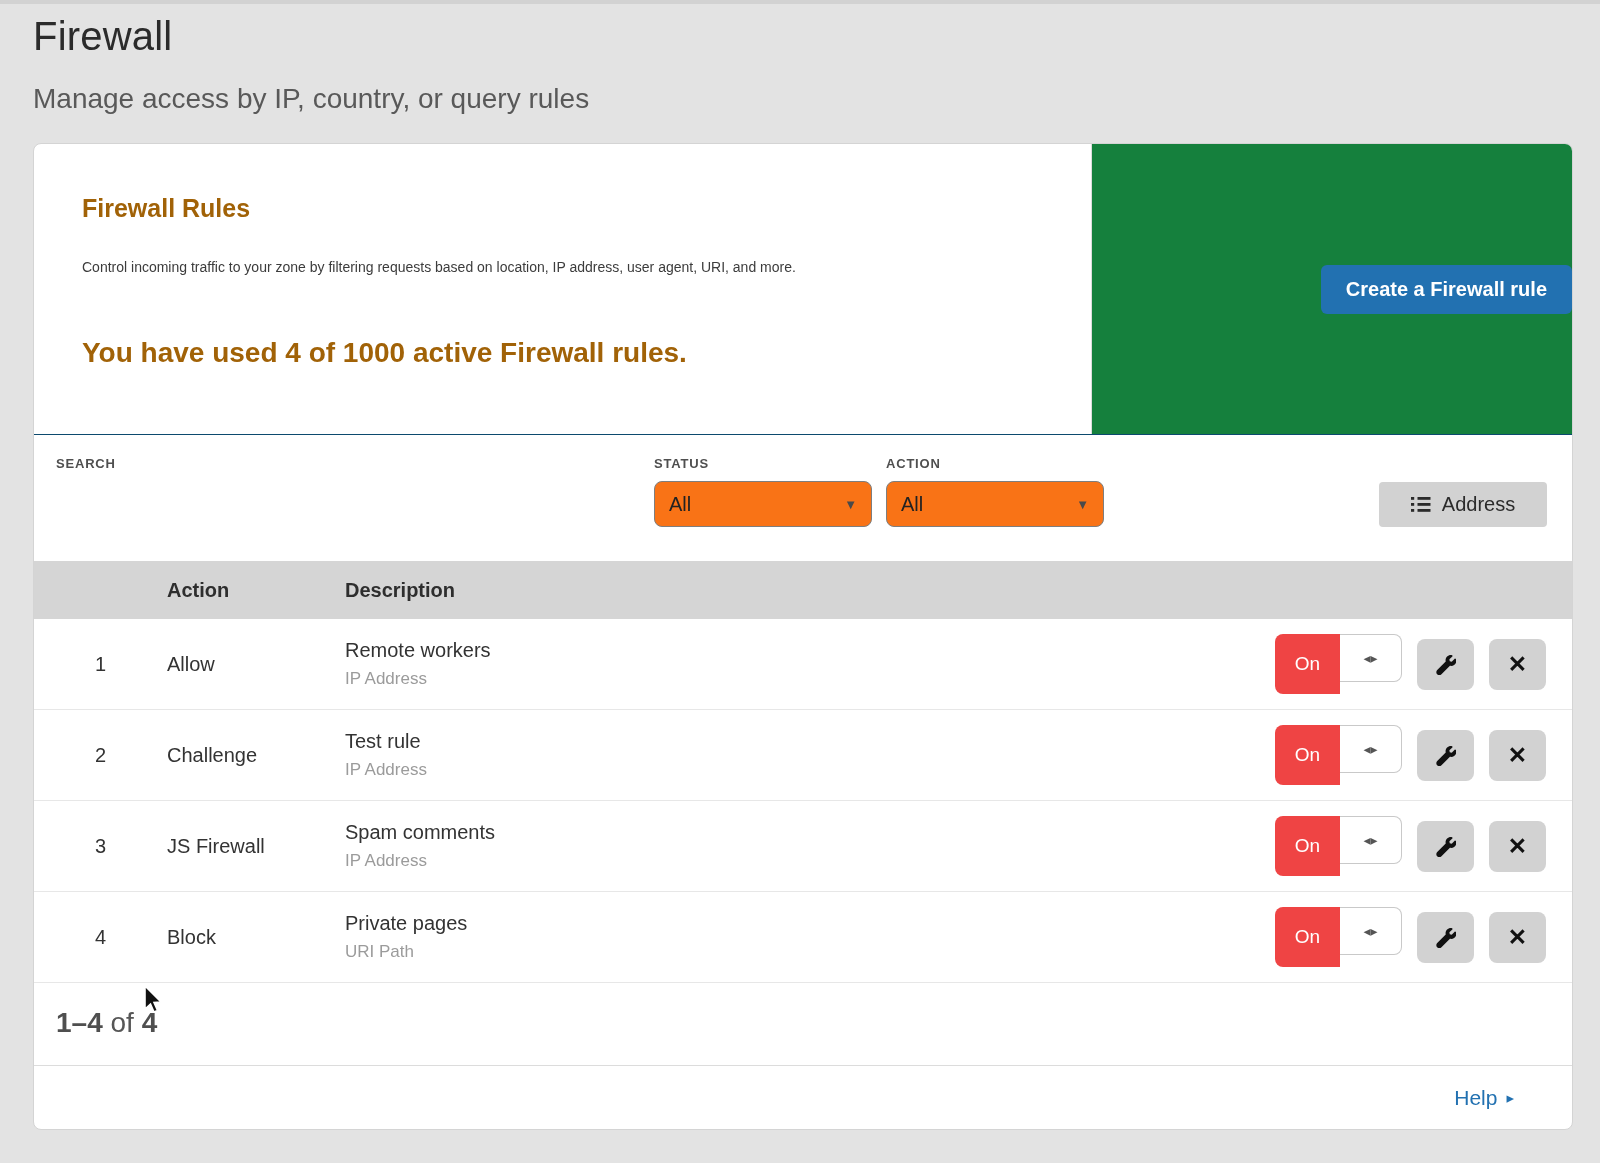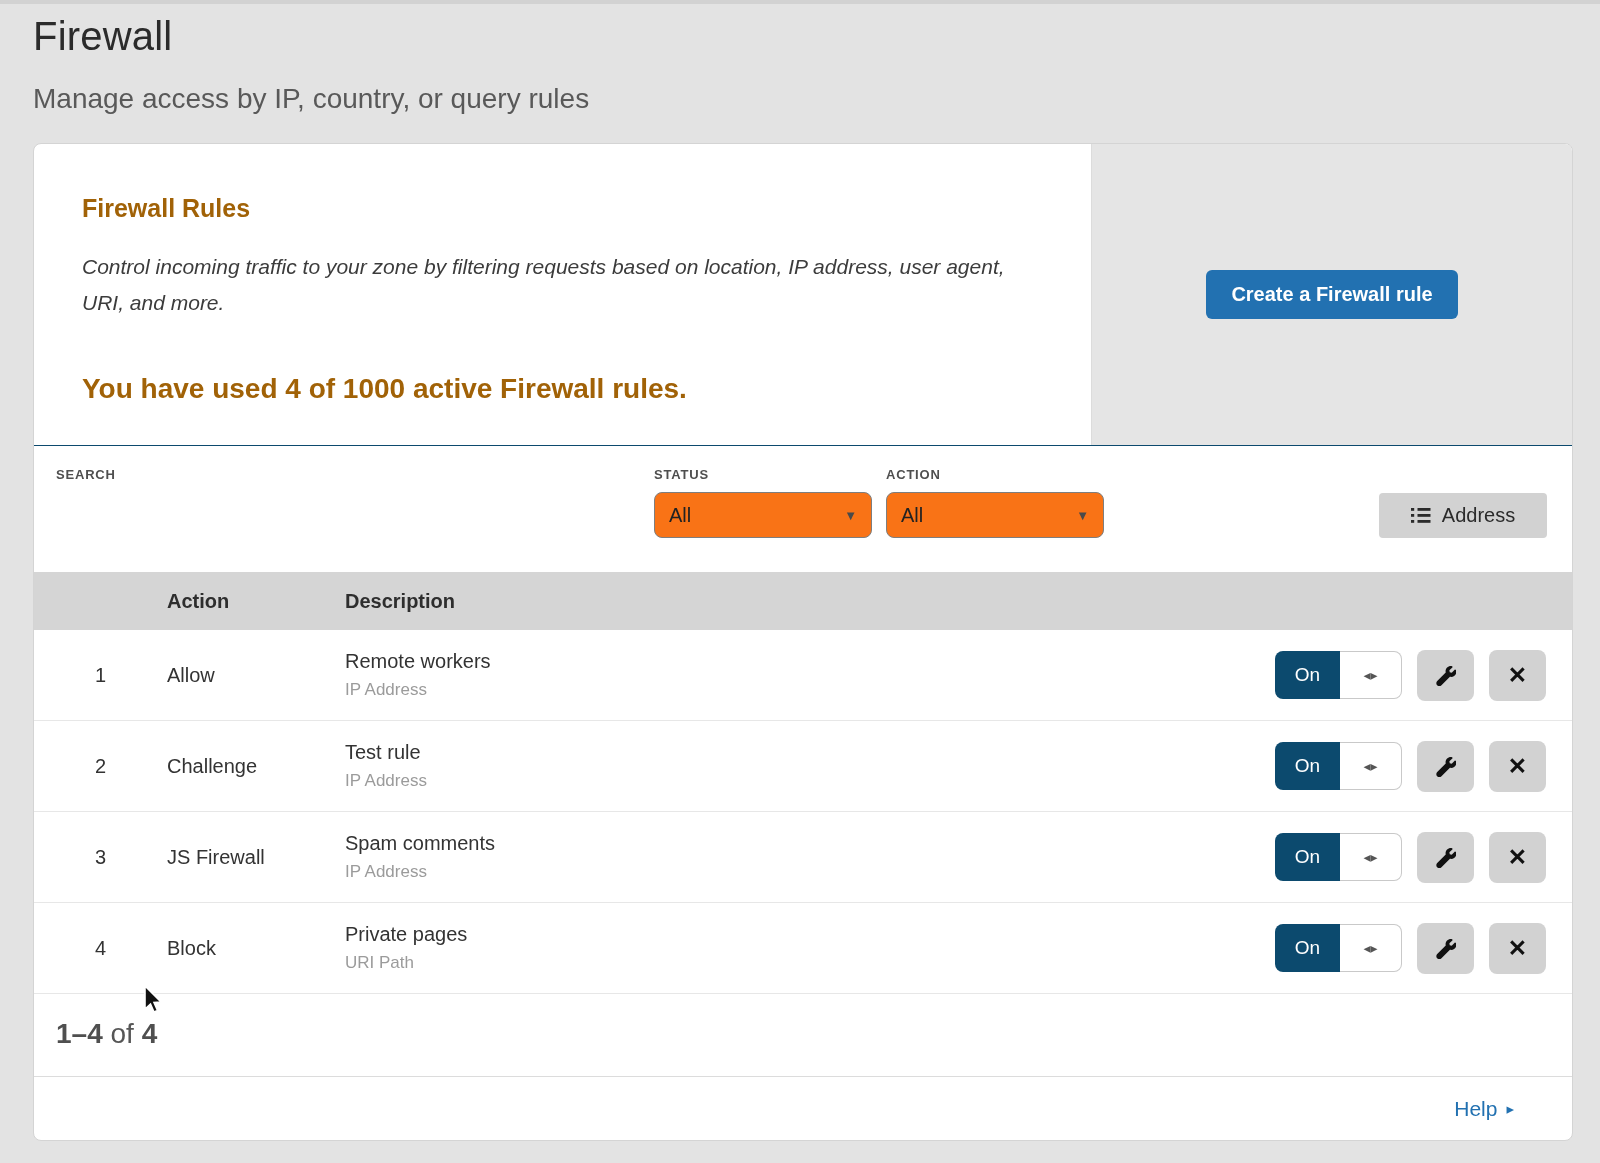--- a/index.html
+++ b/index.html
@@ -22,28 +22,28 @@
     width: 1540px;
     background: #ffffff;
     border: 1px solid #d4d4d4;
     border-radius: 8px;
   }
 
   
   .card-top { display: flex; min-height: 290px; }
   .rules-info { flex: 1; padding: 50px 48px 40px 48px; }
   .rules-title { font-size: 25px; font-weight: 700; color: #a16207; margin-bottom: 26px; }
-  .rules-desc { font-size: 21px; color: #3c3c3c; line-height: 36px; max-width: 960px; font-style: italic; }
+  .rules-desc { font-size: 14px; color: #3c3c3c; line-height: 36px; max-width: 960px; }
   .rules-usage { font-size: 28px; font-weight: 700; color: #a16207; margin-top: 52px; }
   .create-panel {
     width: 481px;
-    background: #e5e5e5;
+    background: #15803d;
     border-left: 1px solid #dcdcdc;
     border-radius: 0 7px 0 0;
-    display: flex; align-items: center; justify-content: center;
+    display: flex; align-items: center; justify-content: flex-end;
   }
   .create-btn {
     background: #2271b1; color: #ffffff;
     font-family: "Liberation Sans", sans-serif;
     font-size: 20px; font-weight: 700;
     border: none; border-radius: 6px;
     padding: 13px 25px; cursor: pointer;
   }
 
   
@@ -101,21 +101,21 @@
     display: flex; align-items: center;
     height: 91px; border-bottom: 1px solid #e7e7e7;
     background: #fff; font-size: 20px; color: #333;
   }
   .desc-title { font-size: 20px; color: #333; margin-bottom: 7px; }
   .desc-sub { font-size: 17px; color: #9b9b9b; }
   .col-controls { display: flex; align-items: center; margin-right: 26px; }
 
   .toggle { display: flex; cursor: pointer; }
   .toggle-on {
-    width: 65px; height: 48px; background: #0c4a6e;
+    width: 65px; height: 60px; background: #ef4444;
     border-radius: 8px 0 0 8px;
     display: flex; align-items: center; justify-content: center;
     color: #fff; font-size: 19px;
   }
   .toggle-range {
     width: 62px; height: 48px; background: #fff;
     border: 1px solid #c9c9c9; border-left: none;
     border-radius: 0 8px 8px 0;
     display: flex; align-items: center; justify-content: center; gap: 3px;
     color: #555; font-size: 14px;

